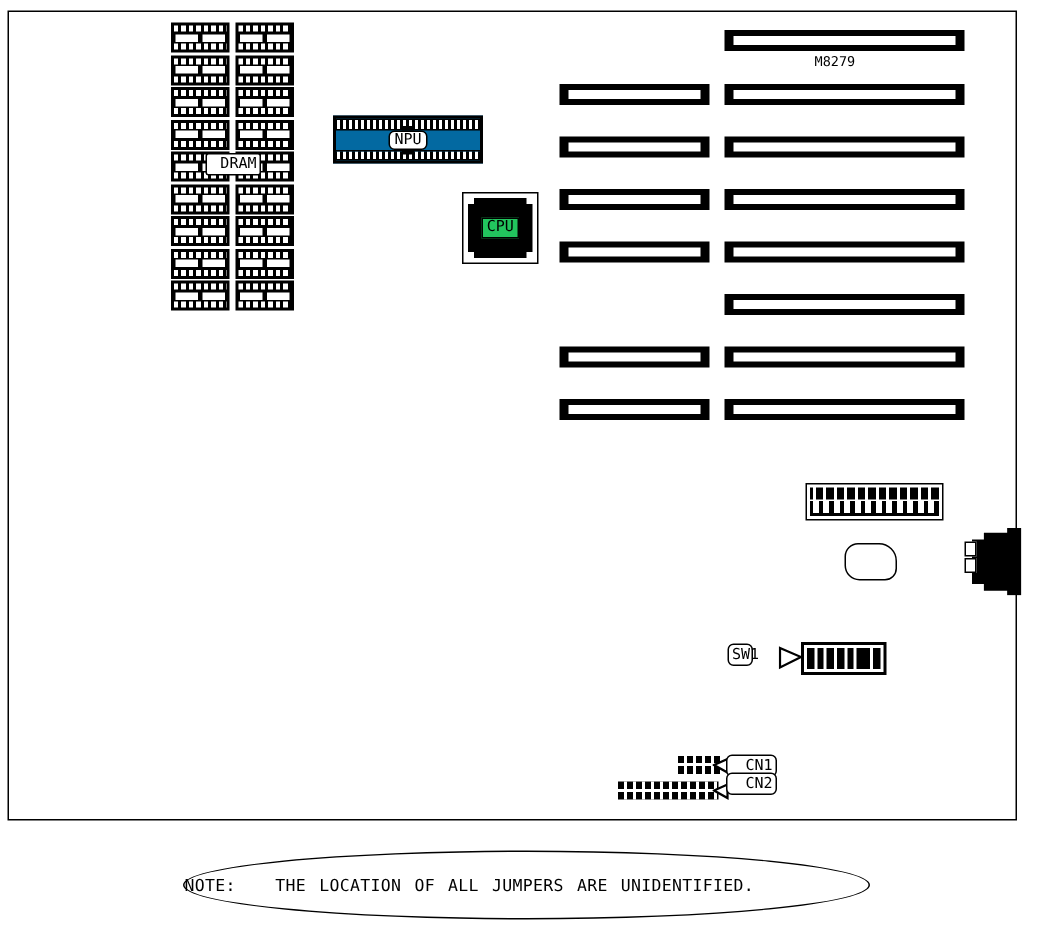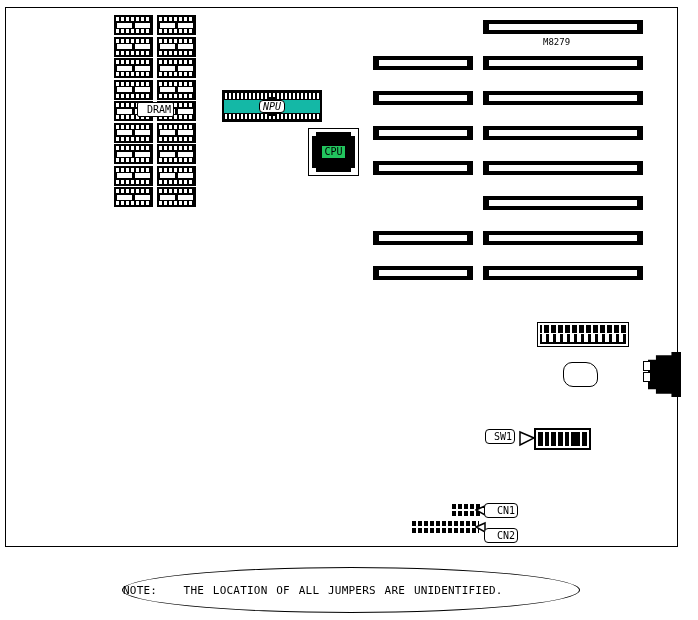--- a/index.html
+++ b/index.html
@@ -21,22 +21,22 @@
   .chip-bars{display:flex;gap:3px;padding:0 1px;}
   .chip-bar{height:5px;flex:1;background:#fff;}
 
   
   .label-box{border:1px solid #000;border-radius:4px;background:#fff;
     font-size:10px;line-height:13px;text-align:right;padding:0 2px;white-space:nowrap;}
 
   #dram-label{left:137px;top:102px;width:37px;border-radius:2px;}
 
   
-  #npu{left:222px;top:90px;width:100px;height:32px;border:2px solid #000;background:#14b8a6;
-    display:flex;flex-direction:column;font-style:italic;}
+  #npu{left:222px;top:77px;width:100px;height:32px;border:2px solid #000;background:#0369a1;
+    display:flex;flex-direction:column;}
   .pin-band{height:7px;background:repeating-linear-gradient(90deg,#fff 1px 3px,#000 3px 5px);
     border-top:1px solid #000;border-bottom:1px solid #000;}
   .npu-mid{flex:1;display:flex;align-items:center;justify-content:center;}
   #npu-label{position:relative;border:1px solid #000;border-radius:4px;font-size:10px;
     line-height:11px;padding:0 3px;background:#fff;}
   #npu-label::before,#npu-label::after{content:"";position:absolute;left:50%;
     transform:translateX(-50%);width:8px;height:3px;background:#000;}
   #npu-label::before{top:-4px;} #npu-label::after{bottom:-4px;}
 
   
@@ -66,34 +66,34 @@
   #osc-outline{left:563px;top:362px;width:35px;height:25px;border:1px solid #000;
     border-radius:9px 12px 8px 10px;background:#fff;}
 
   
   #kb-conn{left:648px;top:352px;width:33px;height:45px;background:#000;
     clip-path:polygon(0 17%,24% 17%,24% 7%,71% 7%,71% 0,100% 0,100% 100%,71% 100%,71% 93%,24% 93%,24% 83%,0 83%);}
   .kb-pin{position:absolute;width:8px;height:10px;background:#fff;border:1px solid #000;}
   #kb-pin-1{left:643px;top:361px;} #kb-pin-2{left:643px;top:372px;}
 
   
-  #sw1-label{left:485px;top:429px;width:30px;}
+  #sw1-label{left:485px;top:429px;width:17px;}
   #sw1-pointer{left:519px;top:430px;}
   #sw1-switch{left:534px;top:428px;width:57px;height:22px;border:2px solid #000;background:#fff;
     display:flex;gap:2px;padding:2px;}
   .dip-seg{background:#000;height:100%;}
 
   
   .pin-header{position:absolute;background-color:#000;background-image:
     linear-gradient(to bottom,rgba(0,0,0,0) 0 5px,#fff 5px 7px,rgba(0,0,0,0) 7px),
     repeating-linear-gradient(90deg,rgba(0,0,0,0) 0 4px,#fff 4px 6px);}
   #cn1-header{left:452px;top:504px;width:28px;height:12px;}
   #cn2-header{left:412px;top:521px;width:67px;height:12px;}
   #cn1-label{left:484px;top:503px;width:34px;}
-  #cn2-label{left:484px;top:528px;width:34px;}
+  #cn2-label{left:484px;top:515px;width:34px;}
   #cn1-pointer{left:475px;top:504px;} #cn2-pointer{left:475px;top:521px;}
 
   
   #note-ellipse{left:122px;top:567px;width:458px;height:46px;border:1px solid #000;
     border-radius:50%;display:flex;align-items:center;justify-content:flex-start;}
   #note-text{font-size:11px;white-space:pre;word-spacing:2px;letter-spacing:0.2px;}
 
   svg{display:block;}
 </style>
 </head>

